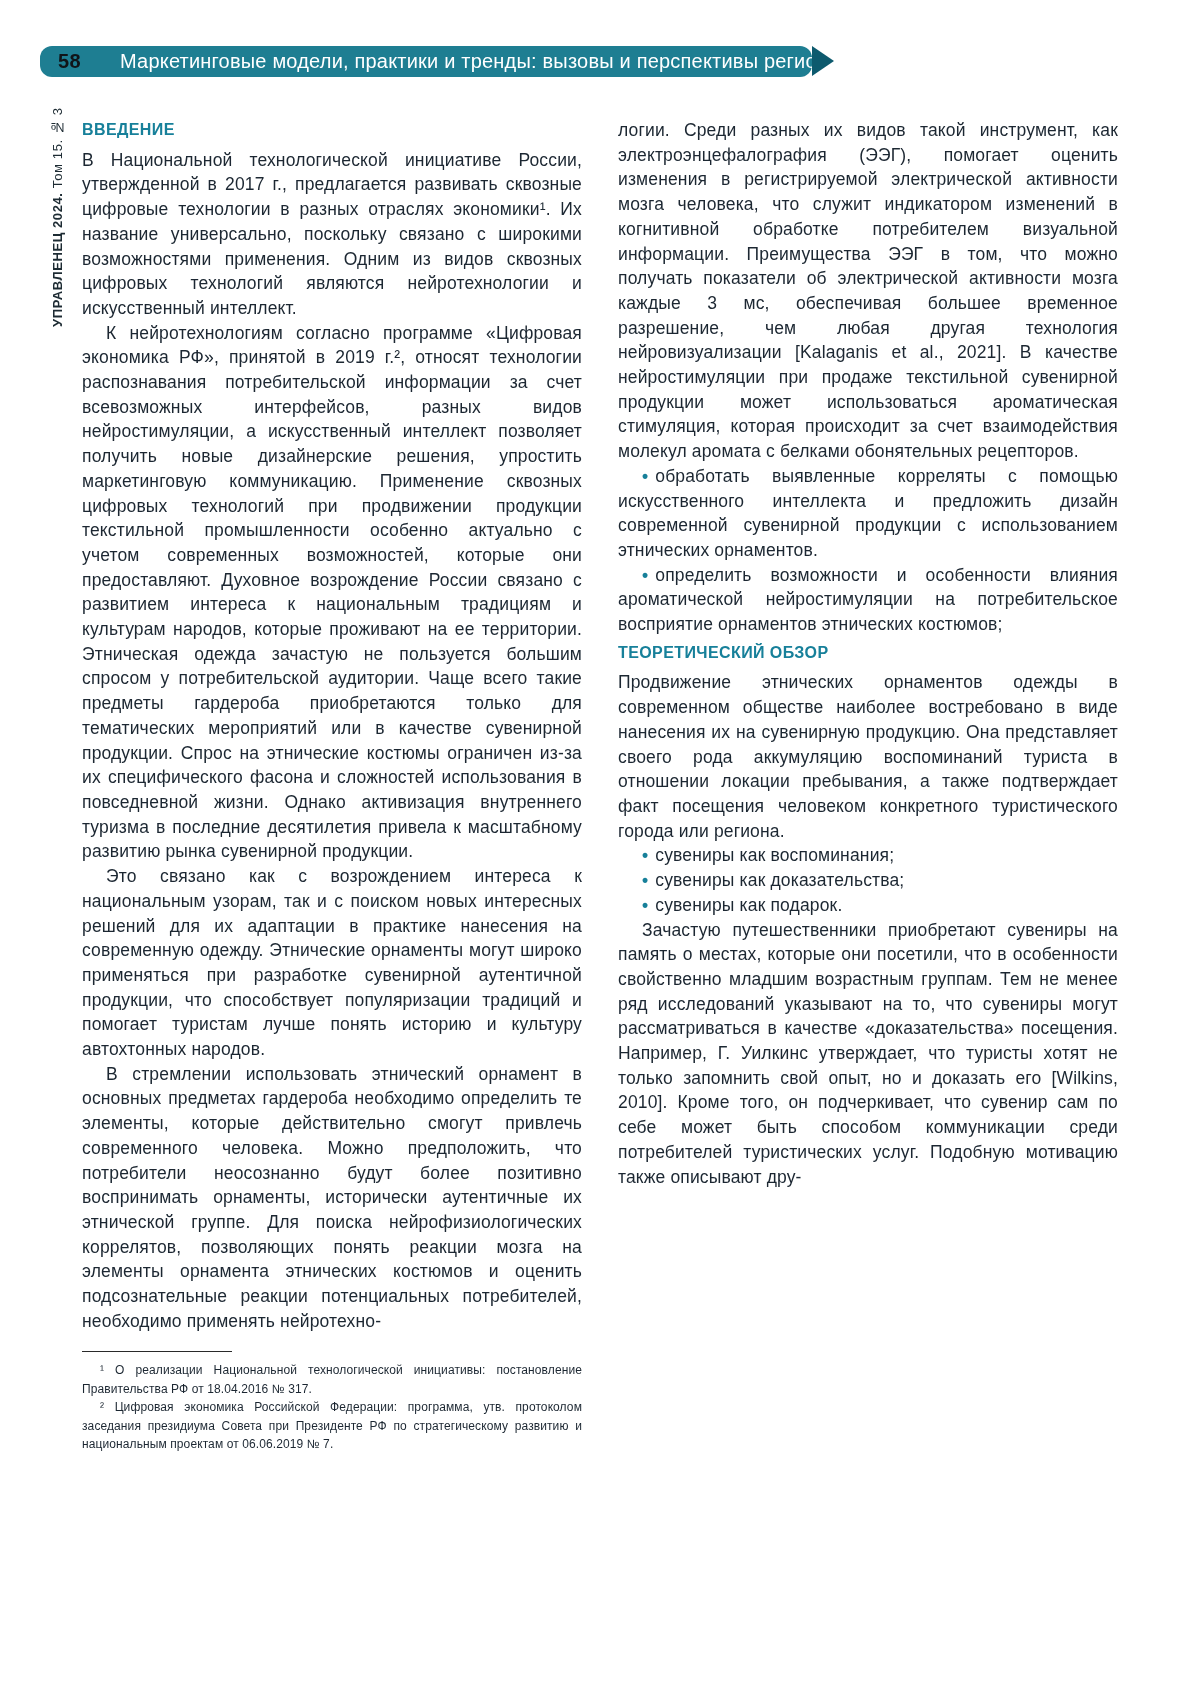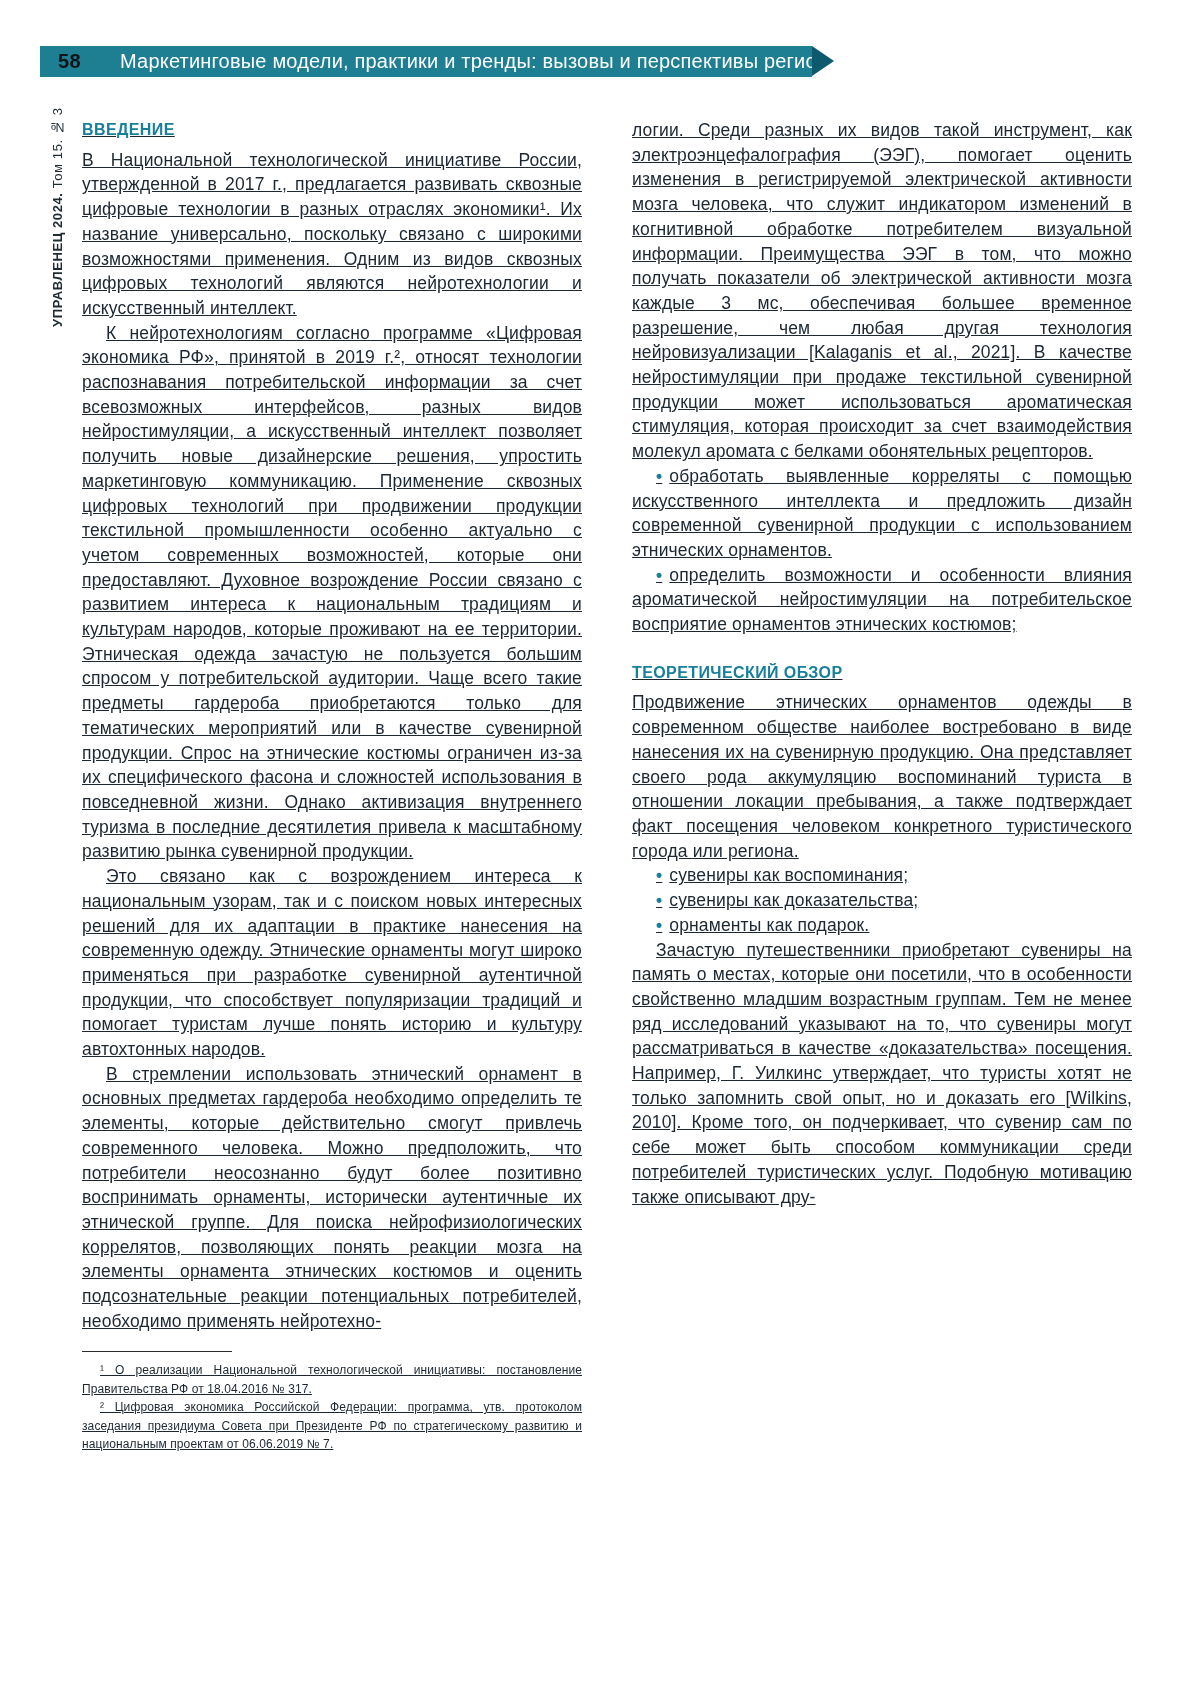--- a/index.html
+++ b/index.html
@@ -19,20 +19,21 @@
   
   .header-bar {
     position: absolute;
     top: 46px;
     left: 40px;
     width: 772px;
     height: 31px;
     background: #1e7e92;
     display: flex;
     align-items: center;
+    border-radius: 12px;
   }
   .page-number {
     font-weight: bold;
     font-size: 20px;
     color: #101418;
     padding-left: 18px;
     width: 62px;
     flex: 0 0 auto;
     letter-spacing: 0.5px;
   }
@@ -68,41 +69,40 @@
   }
   .journal-vertical .brand { font-weight: bold; }
 
   
   .content {
     position: absolute;
     top: 118px;
     left: 82px;
     width: 1036px;
     display: flex;
-    gap: 50px;
-    text-decoration: underline;
+    gap: 36px;
   }
   .col {
     width: 500px;
     flex: 0 0 500px;
     text-align: justify;
     font-size: 17.5px;
     line-height: 24.7px;
     letter-spacing: 0.15px;
     color: #1c2732;
   }
   .section-heading {
     color: #17809a;
     font-size: 16px;
     font-weight: bold;
     letter-spacing: 0.4px;
     margin: 0 0 5px 0;
     text-align: left;
   }
-  .section-heading.spaced { margin-top: 24px; }
+  .section-heading.spaced { margin-top: 4px; }
   .para { margin: 0; }
   .indent { text-indent: 24px; }
   .bullet-marker {
     color: #17809a;
     font-weight: bold;
     margin-right: 7px;
   }
 
   
   .footnotes {
@@ -157,18 +157,18 @@
     <p class="para">логии. Среди разных их видов такой инструмент, как электроэнцефалография (ЭЭГ), помогает оценить изменения в регистрируемой электрической активности мозга человека, что служит индикатором изменений в когнитивной обработке потребителем визуальной информации. Преимущества ЭЭГ в том, что можно получать показатели об электрической активности мозга каждые 3 мс, обеспечивая большее временное разрешение, чем любая другая технология нейровизуализации [Kalaganis et al., 2021]. В качестве нейростимуляции при продаже текстильной сувенирной продукции может использоваться ароматическая стимуляция, которая происходит за счет взаимодействия молекул аромата с белками обонятельных рецепторов.</p>
 
     <p class="para indent"><span class="bullet-marker">•</span><span>обработать выявленные корреляты с помощью искусственного интеллекта и предложить дизайн современной сувенирной продукции с использованием этнических орнаментов.</span></p>
     <p class="para indent"><span class="bullet-marker">•</span><span>определить возможности и особенности влияния ароматической нейростимуляции на потребительское восприятие орнаментов этнических костюмов;</span></p>
 
     <h2 class="section-heading spaced">ТЕОРЕТИЧЕСКИЙ ОБЗОР</h2>
     <p class="para">Продвижение этнических орнаментов одежды в современном обществе наиболее востребовано в виде нанесения их на сувенирную продукцию. Она представляет своего рода аккумуляцию воспоминаний туриста в отношении локации пребывания, а также подтверждает факт посещения человеком конкретного туристического города или региона.</p>
 
     <p class="para indent"><span class="bullet-marker">•</span><span>сувениры как воспоминания;</span></p>
     <p class="para indent"><span class="bullet-marker">•</span><span>сувениры как доказательства;</span></p>
-    <p class="para indent"><span class="bullet-marker">•</span><span>орнаменты как подарок.</span></p>
+    <p class="para indent"><span class="bullet-marker">•</span><span>сувениры как подарок.</span></p>
 
     <p class="para indent">Зачастую путешественники приобретают сувениры на память о местах, которые они посетили, что в особенности свойственно младшим возрастным группам. Тем не менее ряд исследований указывают на то, что сувениры могут рассматриваться в качестве «доказательства» посещения. Например, Г. Уилкинс утверждает, что туристы хотят не только запомнить свой опыт, но и доказать его [Wilkins, 2010]. Кроме того, он подчеркивает, что сувенир сам по себе может быть способом коммуникации среди потребителей туристических услуг. Подобную мотивацию также описывают дру-</p>
   </div>
 
 </div>
 
 </body></html>

